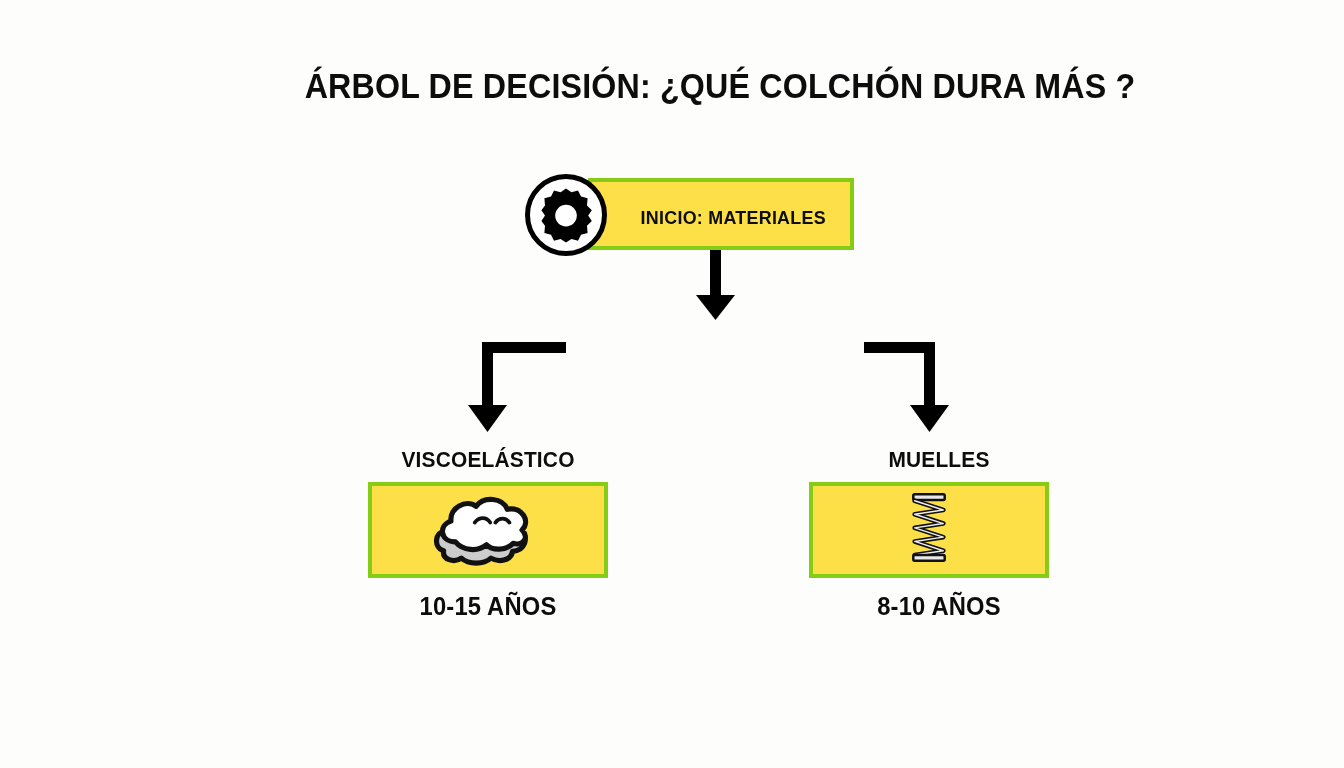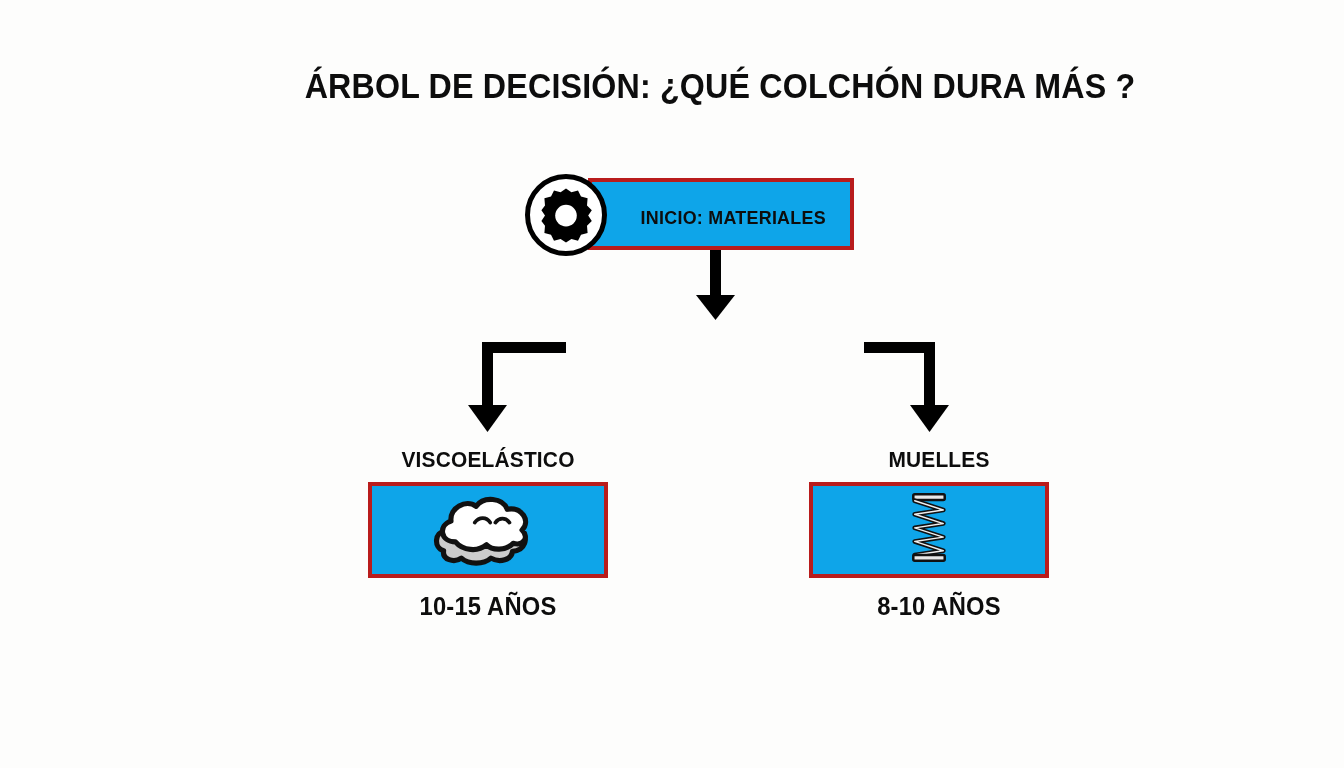--- a/index.html
+++ b/index.html
@@ -33,22 +33,22 @@
     font-weight: bold;
     letter-spacing: 0.2px;
     color: #0d0d0d;
     transform: scaleX(0.92);
     white-space: nowrap;
   }
 
   
   .box {
     position: absolute;
-    background: #0ea5e9;
-    border: 4px solid #b91c1c;
+    background: #fde047;
+    border: 4px solid #84cc16;
     box-sizing: border-box;
   }
   .box-label {
     position: absolute;
     left: 0;
     width: 100%;
     text-align: center;
     font-weight: bold;
     color: #0d0d0d;
     white-space: nowrap;

